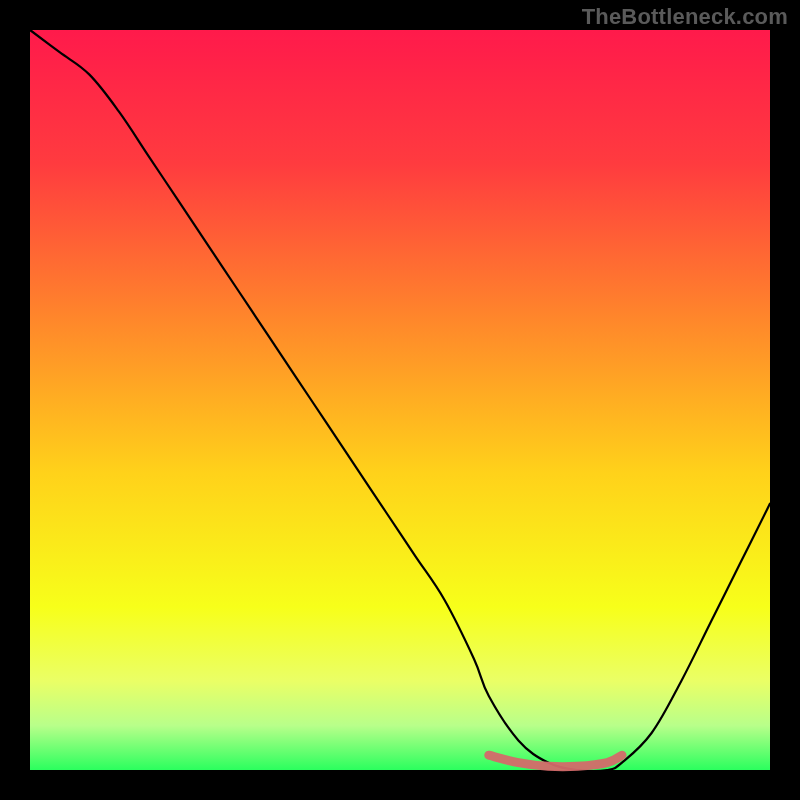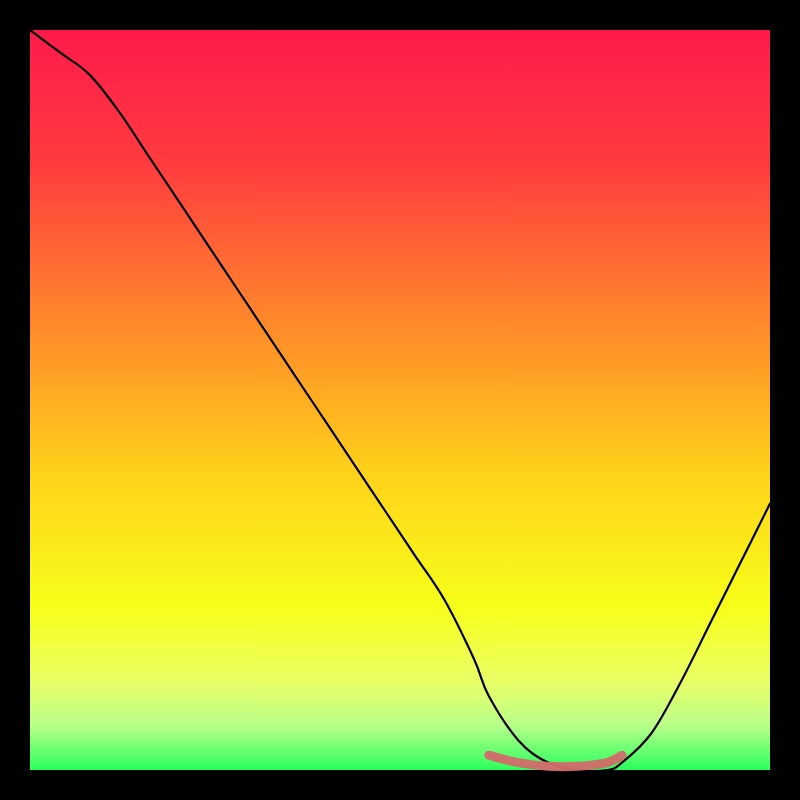--- a/index.html
+++ b/index.html
@@ -4,20 +4,21 @@
 <style>
   html,body{margin:0;padding:0;width:800px;height:800px;background:#000;overflow:hidden;font-family:Arial,Helvetica,sans-serif}
   .wrap{position:relative;width:800px;height:800px}
   .attrib{position:absolute;top:4px;right:12px;color:#5a5a5a;font-size:22px;font-weight:600;letter-spacing:.2px}
   svg{display:block}
 </style>
 </head>
 <body>
 
 <div class="wrap">
+  <div class="attrib">TheBottleneck.com</div>
   <svg id="chart-svg" width="800" height="800" viewBox="0 0 800 800">
       <defs>
         <linearGradient id="bg-grad" x1="0" y1="0" x2="0" y2="1">
           <stop offset="0%" stop-color="#ff1a4b"></stop>
           <stop offset="18%" stop-color="#ff3b3f"></stop>
           <stop offset="40%" stop-color="#ff8a2a"></stop>
           <stop offset="60%" stop-color="#ffd21a"></stop>
           <stop offset="78%" stop-color="#f7ff1a"></stop>
           <stop offset="88%" stop-color="#eaff66"></stop>
           <stop offset="94%" stop-color="#b8ff8a"></stop>

